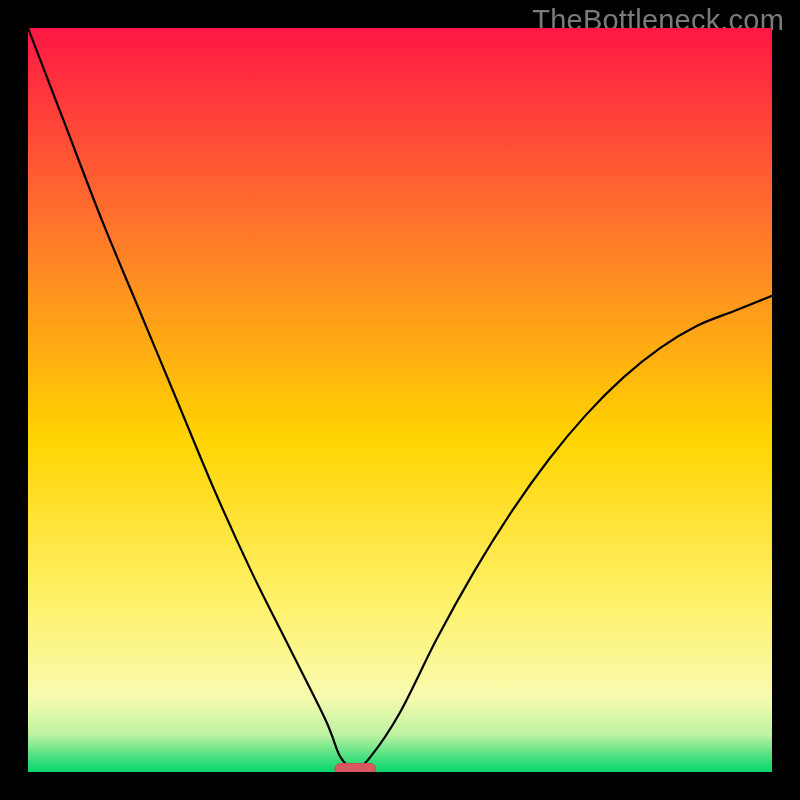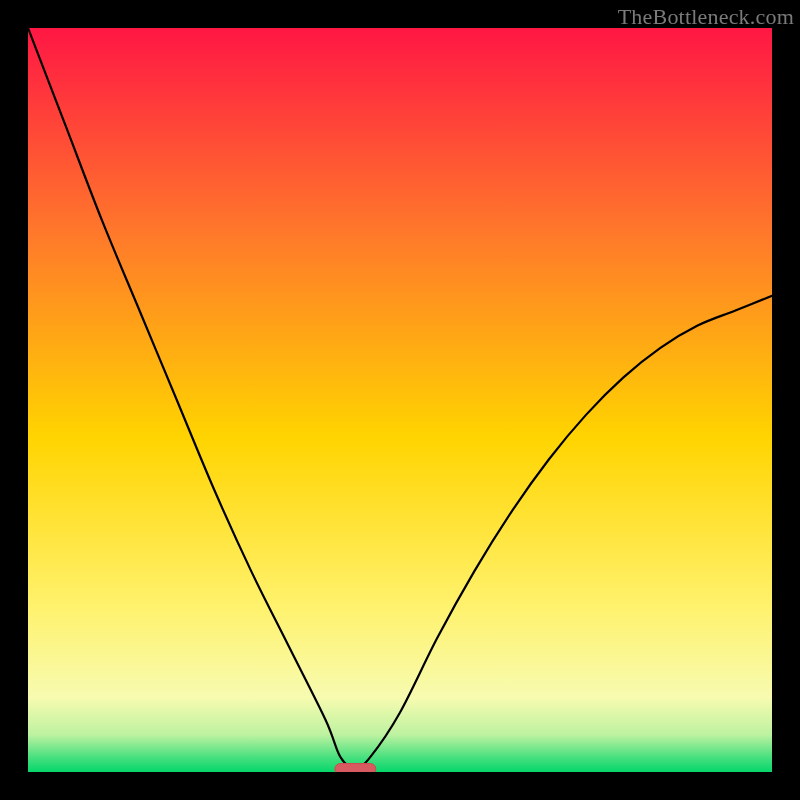--- a/index.html
+++ b/index.html
@@ -20,26 +20,26 @@
     position: absolute;
     left: 28px;
     top: 28px;
     width: 744px;
     height: 744px;
     overflow: hidden;
   }
   .watermark {
     position: absolute;
     top: 4px;
-    right: 6px;
+    right: 16px;
     color: #7a7a7a;
-    font-size: 22px;
+    font-size: 29px;
     font-weight: 500;
     letter-spacing: 0.2px;
-    font-family: Liberation Serif, serif;
+    font-family: Liberation Sans, sans-serif;
   }
   svg { display: block; }
 </style>
 </head>
 <body>
 
 <div class="frame">
 
   <div class="watermark">TheBottleneck.com</div>
 

